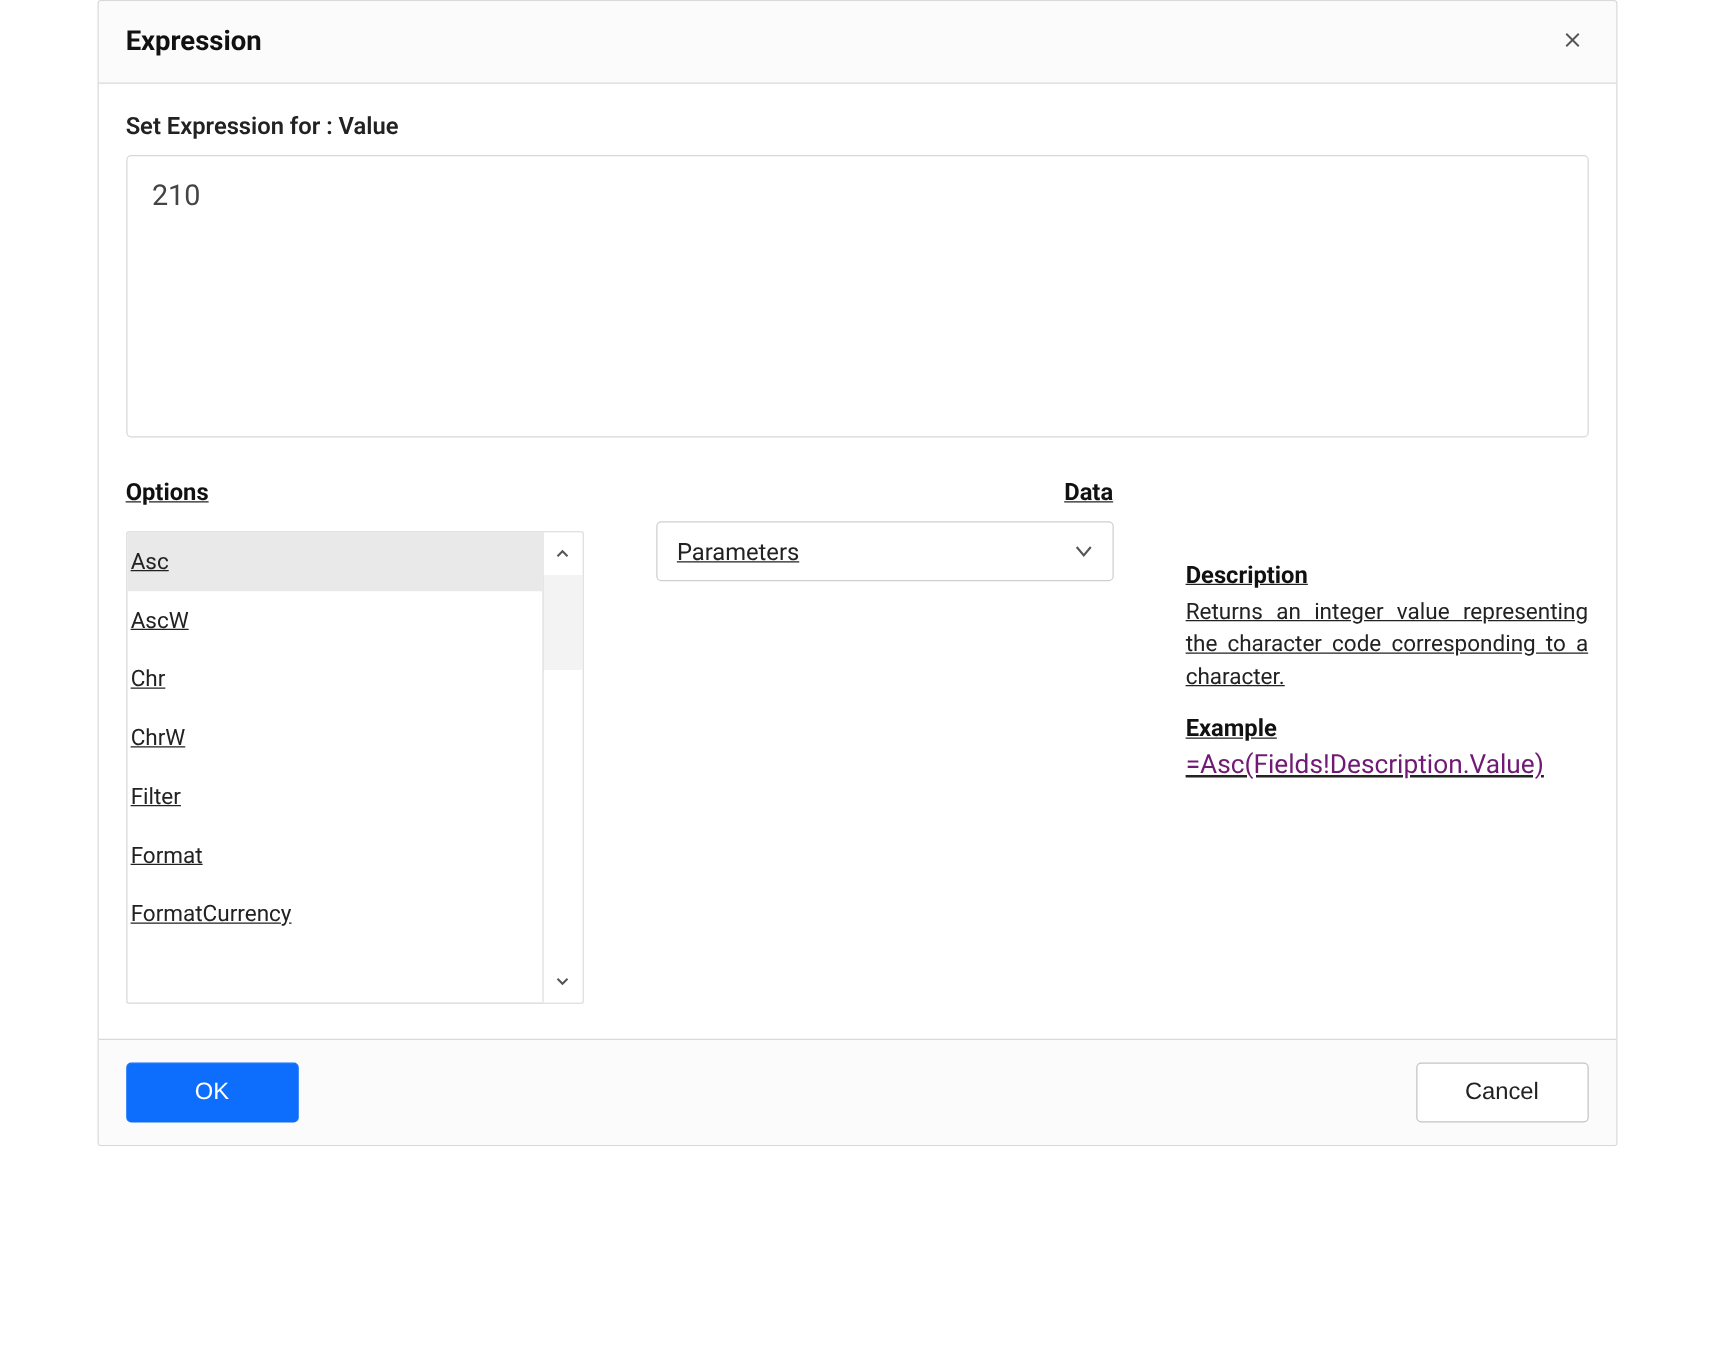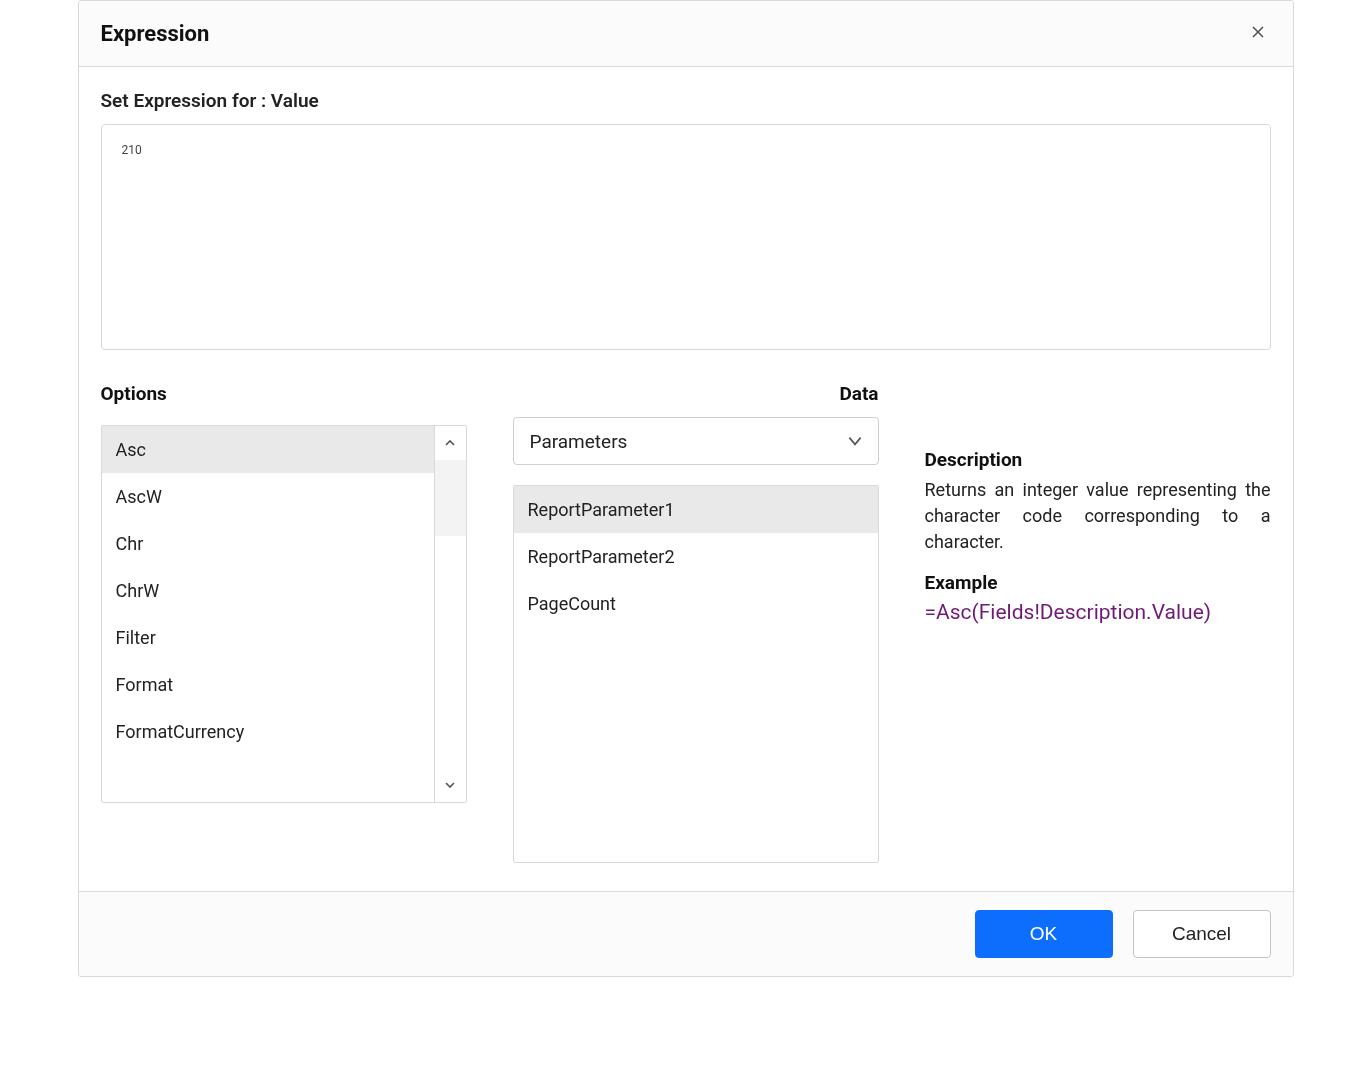--- a/index.html
+++ b/index.html
@@ -50,29 +50,30 @@
       color: #222;
       margin-bottom: 12px;
     }
     .expr-textarea {
       width: 100%;
       height: 226px;
       border: 1px solid #d8d8d8;
       border-radius: 4px;
       padding: 18px 20px;
       font-family: inherit;
-      font-size: 12px;
+      font-size: 23px;
       color: #444;
       resize: none;
       outline: none;
     }
     .columns {
       display: flex;
-      gap: 46px;
+      gap: 58px;
       margin-top: 28px;
+      text-decoration: underline;
     }
     .col-options { width: 366px; flex-shrink: 0; }
     .col-data    { width: 366px; flex-shrink: 0; text-align: right; }
     .col-desc    { flex: 1; }
     .col-heading {
       font-size: 19px;
       font-weight: 700;
       color: #111;
       margin-bottom: 12px;
     }
@@ -100,21 +101,21 @@
       overflow: hidden;
     }
     .listbox .items {
       flex: 1;
       overflow: hidden;
     }
     .listbox .item {
       height: 47px;
       display: flex;
       align-items: center;
-      padding: 0 14px;
+      padding: 0 3px;
       font-size: 18px;
       color: #222;
       cursor: pointer;
     }
     .listbox .item.selected {
       background: #e9e9e9;
     }
     .scrollbar {
       width: 32px;
       border-left: 1px solid #d8d8d8;
@@ -152,21 +153,21 @@
     }
     .example-text {
       font-size: 21px;
       color: #701a75;
     }
     .dialog-footer {
       border-top: 1px solid #d9d9d9;
       background: #fbfbfb;
       padding: 18px 22px;
       display: flex;
-      justify-content: flex-end;
+      justify-content: space-between;
       gap: 20px;
     }
     .btn {
       min-width: 138px;
       height: 48px;
       border-radius: 4px;
       font-size: 19px;
       font-weight: 500;
       cursor: pointer;
       display: flex;
@@ -243,27 +244,20 @@
       <div class="col-data">
         <div class="col-heading">Data</div>
         <div class="dropdown">
           <span>Parameters</span>
           <span class="chev">
             <svg viewBox="0 0 16 16" fill="none" stroke="currentColor" stroke-width="1.5">
                 <polyline points="3,5 8,11 13,5"></polyline>
               </svg>
           </span>
         </div>
-        <div class="listbox">
-          <div class="items">
-            <div class="item selected">ReportParameter1</div>
-            <div class="item">ReportParameter2</div>
-            <div class="item">PageCount</div>
-          </div>
-        </div>
       </div>
 
       <div class="col-desc">
         <div class="desc-list">
           <div class="desc-label">Description</div>
           <div class="desc-text">Returns an integer value representing the character code corresponding to a character.</div>
           <div class="example-label">Example</div>
           <div class="example-text">=Asc(Fields!Description.Value)</div>
         </div>
       </div>

